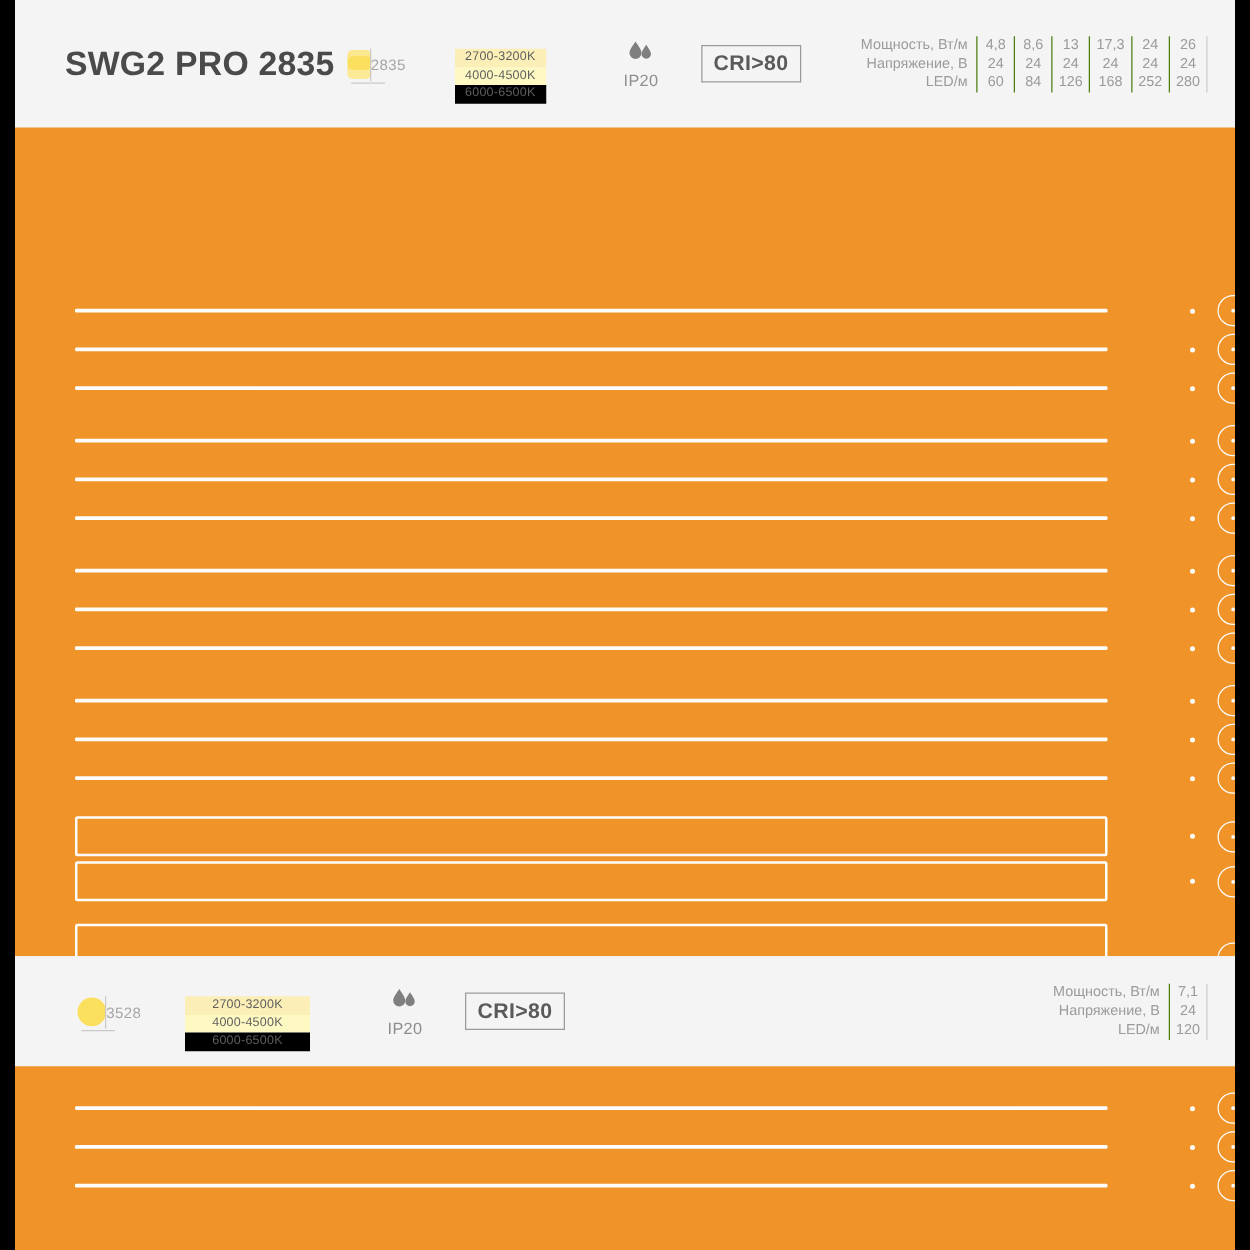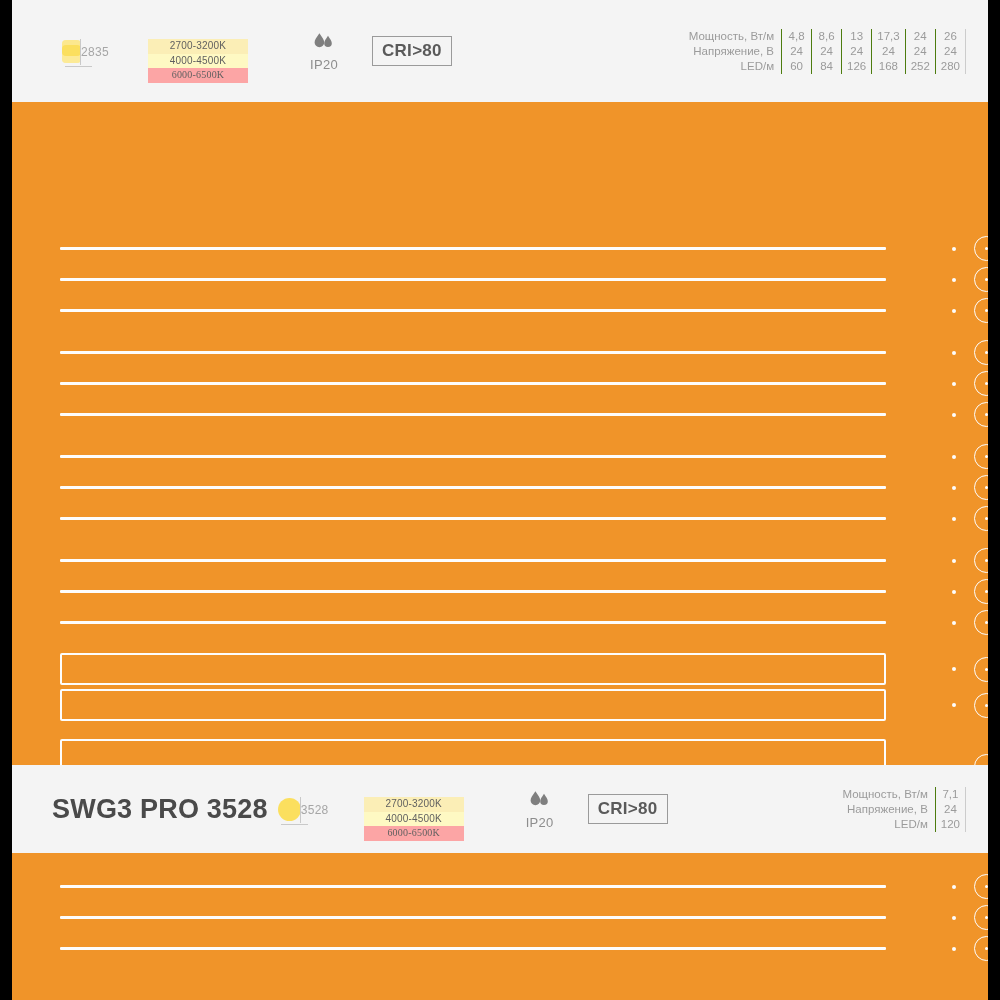--- a/index.html
+++ b/index.html
@@ -105,21 +105,21 @@
   .temp-row {
     height: 14.5px;
     line-height: 14.5px;
     text-align: center;
     font-size: 10px;
     color: #5f5f5f;
     letter-spacing: 0.2px;
   }
   .temp-row.t1 { background: #fbeeb6; }
   .temp-row.t2 { background: #fef9c3; }
-  .temp-row.t3 { background: #fca5a5; font-family: Liberation Serif, serif; }
+  .temp-row.t3 { background: #000000; }
 
   
   .ip-block {
     margin-left: 62px;
     display: flex;
     align-items: center;
     gap: 6px;
     flex-direction: column;
   }
   .drops { width: 22px; height: 20px; display: block; }
@@ -231,20 +231,21 @@
     background: #fdfdfd;
   }
 </style>
 </head>
 <body>
 
 <div class="page">
 
   <div class="header">
 
+    <div class="product-title">SWG2 PRO 2835</div>
 
     <div class="chip-wrap">
       <div class="chip-box">
         <div class="chip-rect"></div>
       </div>
       <div class="chip-label">2835</div>
     </div>
 
     <div class="temps">
       <div class="temp-row t1">2700-3200K</div>
@@ -448,21 +449,20 @@
             <span class="circle-mark">
               <i></i>
             </span>
           </div>
         </div>
       </div>
   </div>
 
   <div class="header second">
 
-    <div class="product-title">SWG3 PRO 3528</div>
 
     <div class="chip-wrap">
       <div class="chip-box">
         <div class="chip-circle"></div>
       </div>
       <div class="chip-label">3528</div>
     </div>
 
     <div class="temps">
       <div class="temp-row t1">2700-3200K</div>

